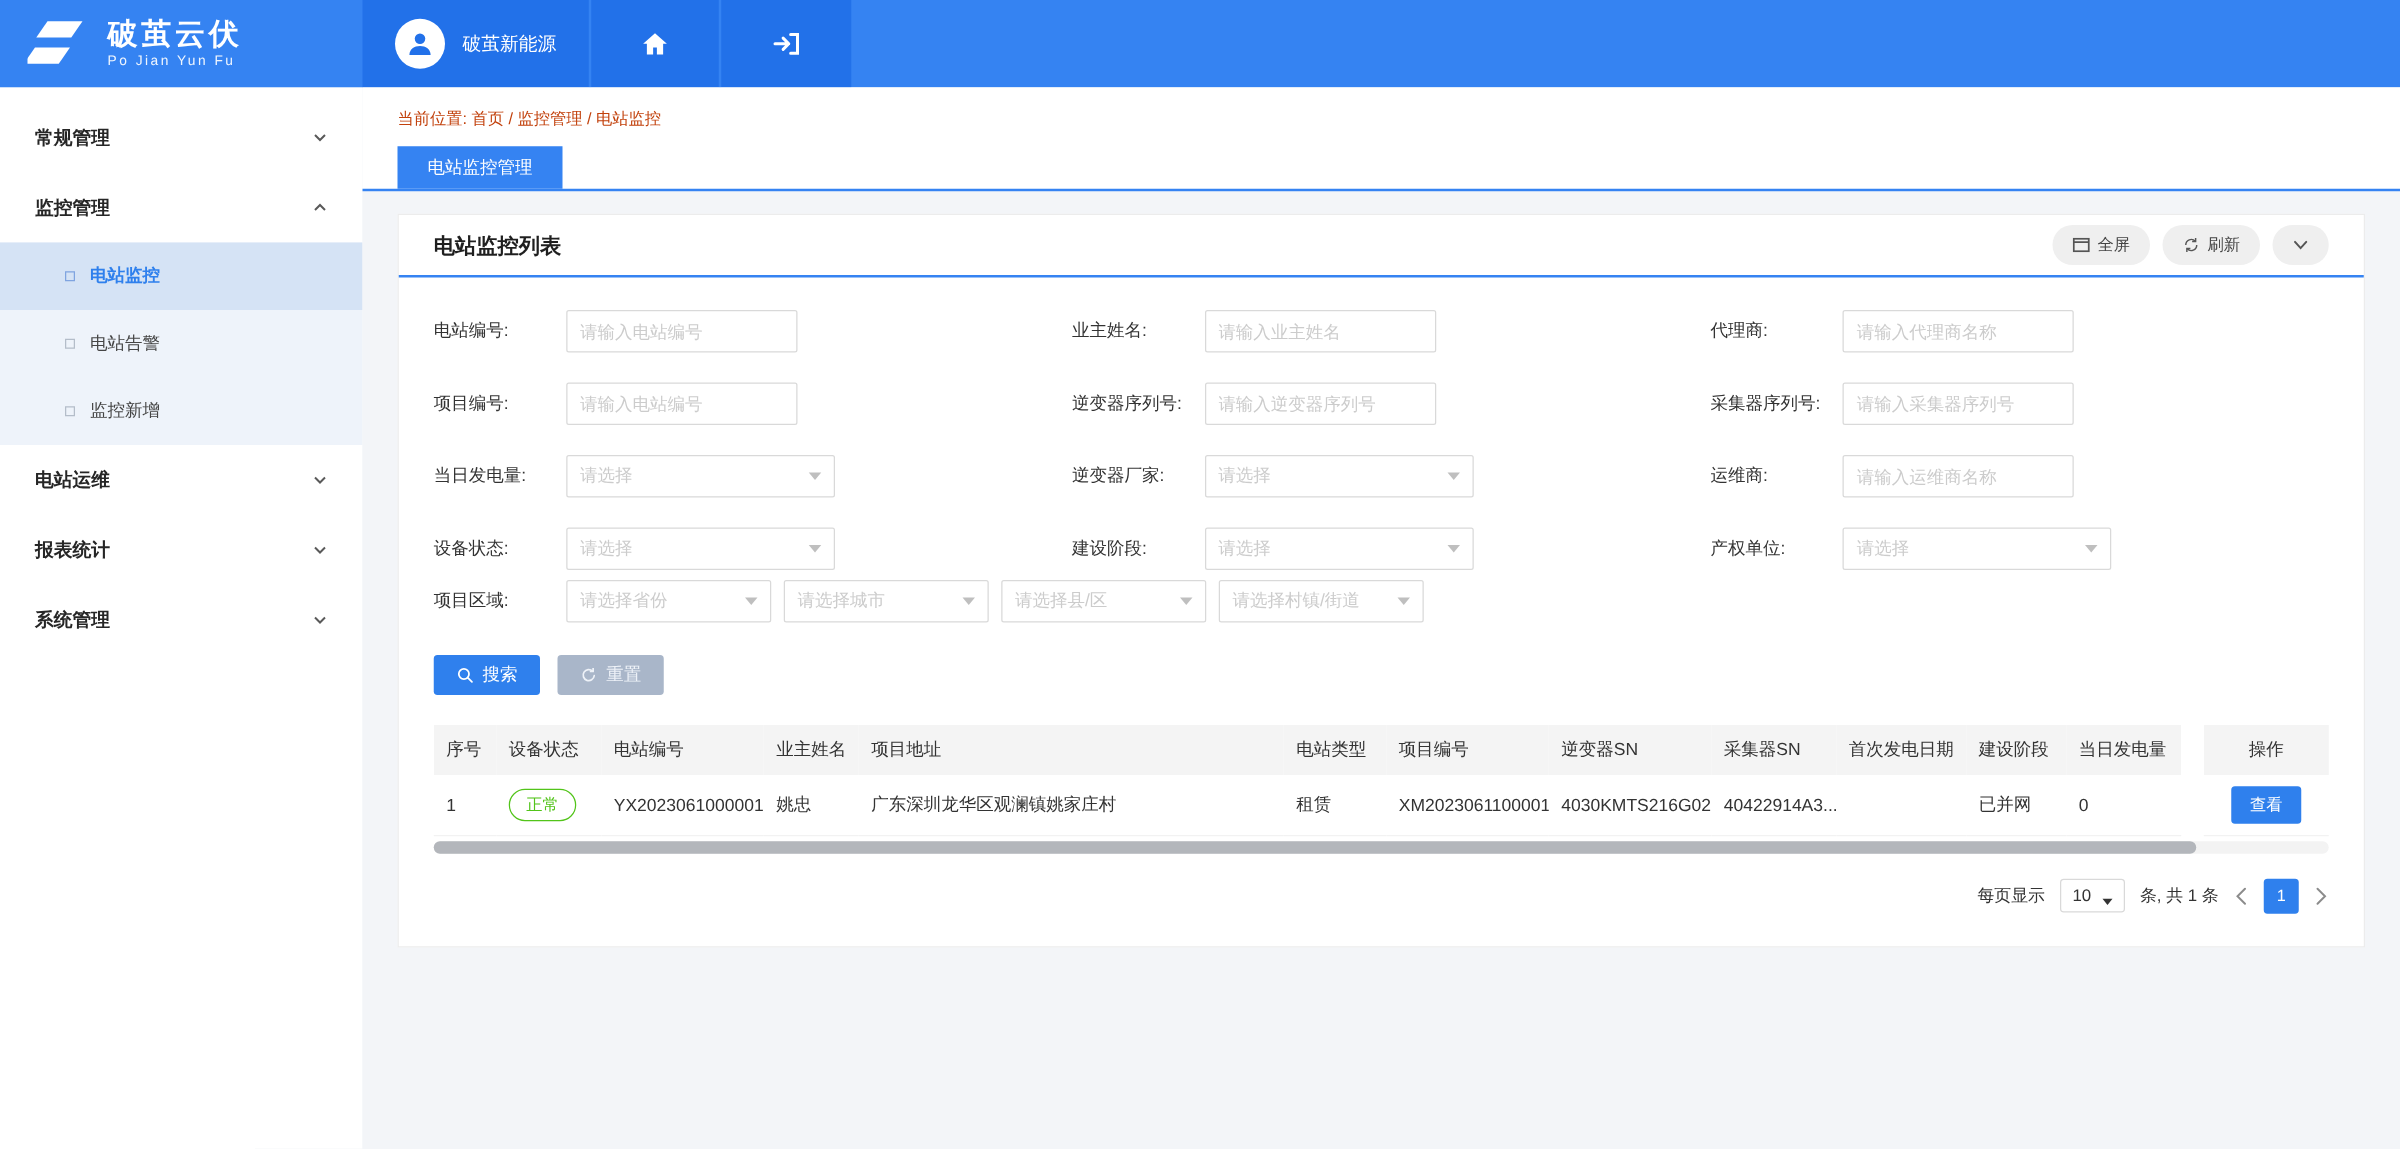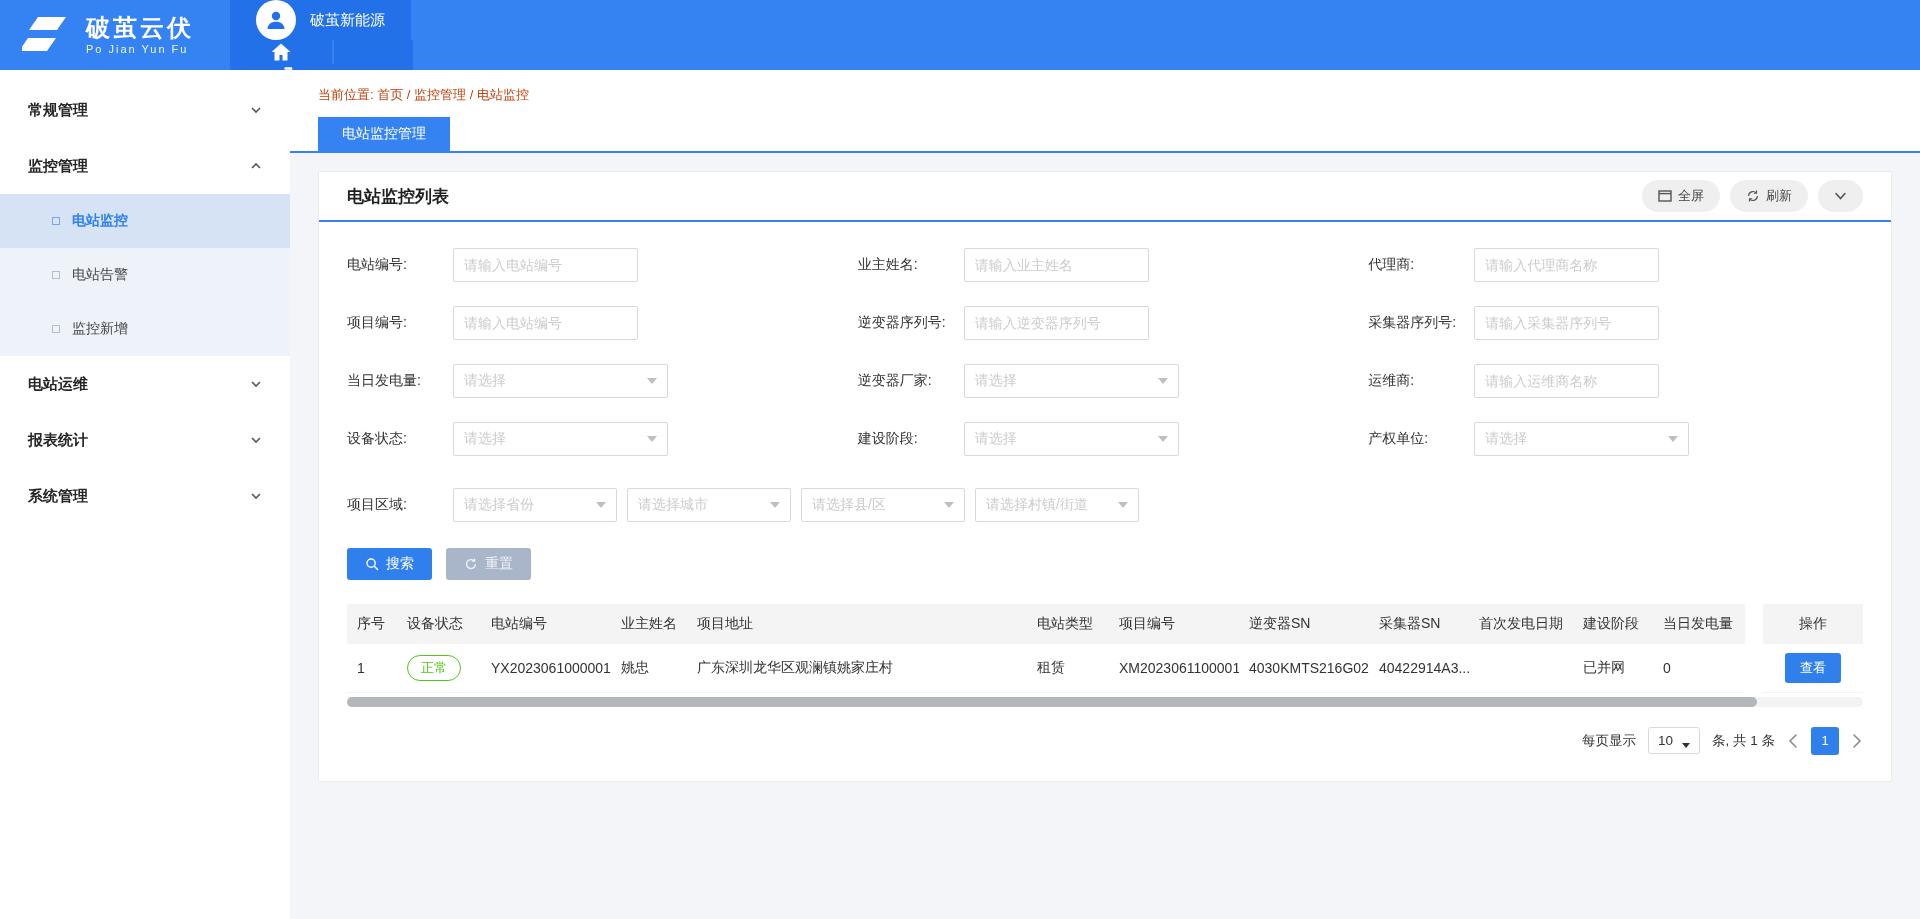--- a/index.html
+++ b/index.html
@@ -2,25 +2,25 @@
 <html><head>
 <meta charset="utf-8">
 <style>
   * { box-sizing: border-box; margin: 0; padding: 0; }
   html,body { width:1920px; height:919px; overflow:hidden;
     font-family:"Liberation Sans","DejaVu Sans",sans-serif; font-size:14px; color:#333; background:#f3f5f8;}
   .app { width:1920px; height:919px; display:flex; flex-direction:column; }
 
   
   .topbar { height:70px; background:#3583f2; display:flex; align-items:stretch; color:#fff; flex-shrink:0;}
-  .logo { width:230px; display:flex; align-items:center; padding-left:22px; gap:14px; flex-shrink:0;border-radius:25px;}
+  .logo { width:290px; display:flex; align-items:center; padding-left:22px; gap:14px; flex-shrink:0;border-radius:25px;}
   .logo-mark { width:50px; height:42px; }
   .logo-title { font-size:24px; font-weight:bold; letter-spacing:3px; line-height:1.1;}
   .logo-sub { font-size:11px; letter-spacing:2px; opacity:.92; margin-top:2px;}
-  .topbar-dark { display:flex; background:#2271e9;flex-direction:column; }
+  .topbar-dark { display:flex; background:#2271e9; }
   .tseg { display:flex; align-items:center; justify-content:center; border-right:2px solid #3583f2; cursor:pointer;}
   .user-seg { padding:0 26px; gap:14px; }
   .avatar { width:40px; height:40px; border-radius:50%; background:#fff; display:flex; align-items:center; justify-content:center;}
   .user-name { font-size:15px; }
   .icon-seg { width:104px; }
   .topbar-right { margin-left:auto; display:flex; align-items:center; gap:56px; padding-right:60px;}
   .tnav { display:flex; align-items:center; gap:10px; cursor:pointer; font-size:14px;}
   .circle-ic { width:34px; height:34px; border-radius:50%; background:#fff; display:flex; align-items:center; justify-content:center;}
 
   
@@ -56,21 +56,21 @@
   .f-grid { display:grid; grid-template-columns:repeat(3,1fr); row-gap:24px; column-gap:16px;}
   .field { display:flex; align-items:center; }
   .field .lb { width:106px; flex-shrink:0; color:#333; }
   .tin { width:185px; height:34px; border:1px solid #d9d9d9; border-radius:2px; padding:0 10px;
     font-size:14px; font-family:inherit; color:#333; outline:none;}
   .tin::placeholder { color:#ccc; }
   .sel { width:215px; height:34px; border:1px solid #d9d9d9; border-radius:2px; padding:0 10px;
     display:flex; align-items:center; justify-content:space-between; color:#ccc; cursor:pointer; background:#fff;}
   .caret { width:0; height:0; border-left:5px solid transparent; border-right:5px solid transparent;
     border-top:6px solid #bfbfbf; }
-  .region-row { display:flex; align-items:center; margin-top:32px;}
+  .region-row { display:flex; align-items:center; margin-top:8px;}
   .region-row .lb { width:106px; flex-shrink:0;}
   .region-row .sel { margin-right:10px; width:164px;}
 
   .actions { display:flex; gap:14px; padding:26px 28px 0;}
   .btn { height:32px; padding:0 18px; border:none; border-radius:3px; font-size:14px; font-family:inherit;
     display:flex; align-items:center; gap:7px; cursor:pointer; color:#fff;}
   .btn-search { background:#2f80ed; }
   .btn-reset { background:#a9b6c9; color:#eef2f8;}
 
   

